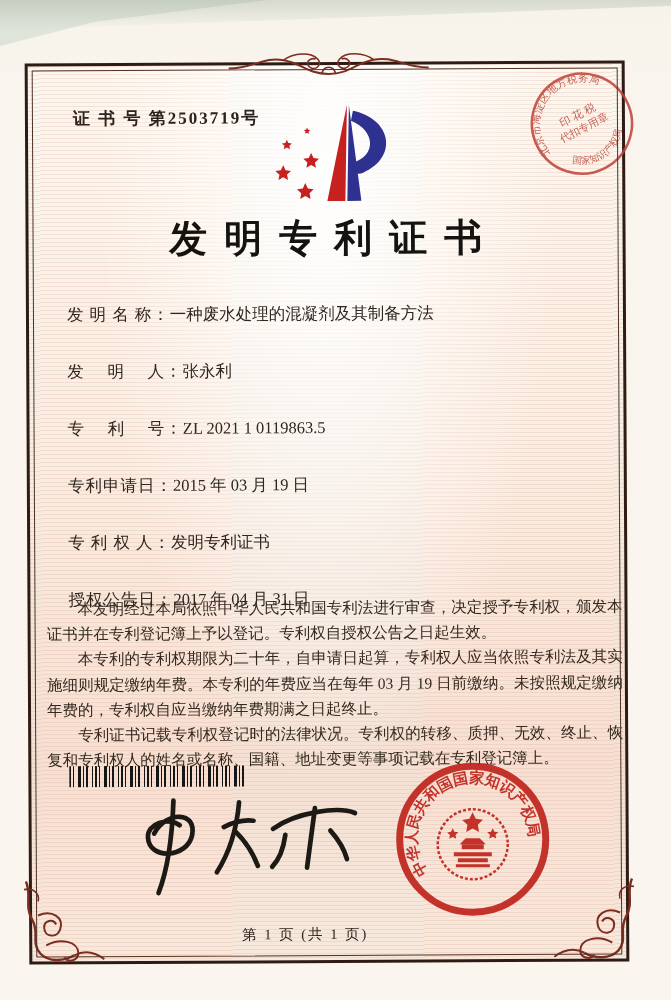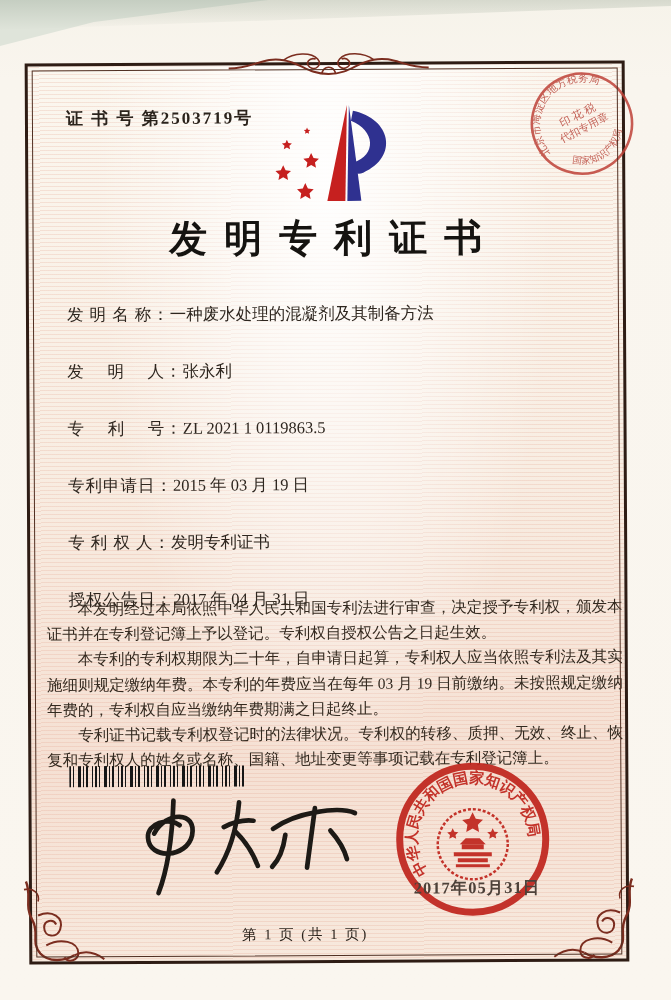--- a/index.html
+++ b/index.html
@@ -19,21 +19,21 @@
     transform:rotate(-0.3deg);
     background:
       radial-gradient(ellipse at 50% 12%, rgba(255,255,255,0.95), rgba(255,255,255,0) 55%),
       repeating-linear-gradient(180deg, rgba(224,152,130,0.22) 0 1px, rgba(255,255,255,0) 1px 4px),
       linear-gradient(180deg,#fbf7ef 0%,#f8ede2 45%,#f5e0d3 78%,#f7e9dd 100%);
   }
   .frame::after{
     content:"";position:absolute;inset:4px;border:1px solid #503023;pointer-events:none;
   }
   .cert-no{
-    position:absolute;left:38px;top:41px;
+    position:absolute;left:45px;top:41px;
     font-size:17px;letter-spacing:2px;color:#2b231c;font-weight:bold;
   }
   .logo{position:absolute;left:235px;top:34px;width:150px;height:110px;}
   .tax-stamp{
     position:absolute;left:496px;top:2px;width:116px;height:116px;
     transform:rotate(-27deg);opacity:0.85;
   }
   .title{
     position:absolute;left:0;right:0;top:148px;text-align:center;
     font-size:38px;font-weight:bold;color:#151310;
@@ -201,20 +201,19 @@
         <path d="M63,72 l1.7,3.5 3.9,.5 -2.8,2.7 .7,3.8 -3.5-1.9 -3.4,1.9 .7-3.8 -2.8-2.7 3.9-.5z" stroke="none"></path>
         <path d="M103,72 l1.7,3.5 3.9,.5 -2.8,2.7 .7,3.8 -3.5-1.9 -3.4,1.9 .7-3.8 -2.8-2.7 3.9-.5z" stroke="none"></path>
         <rect x="64" y="96" width="38" height="4" stroke="none"></rect>
         <rect x="68" y="102" width="30" height="4" stroke="none"></rect>
         <rect x="72" y="88" width="22" height="5" stroke="none"></rect>
         <path d="M70,88 L76,82 L90,82 L96,88 Z" stroke="none"></path>
         <rect x="66" y="108" width="34" height="3" stroke="none"></rect>
       </g>
     </svg>
 
-    <div class="seal-date">2017年05月31日</div>
 
     <div class="page-footer">第 1 页 (共 1 页)</div>
 
   </div>
 </div>
 
 <div class="scan-shadow"></div>
 
 </body></html>

